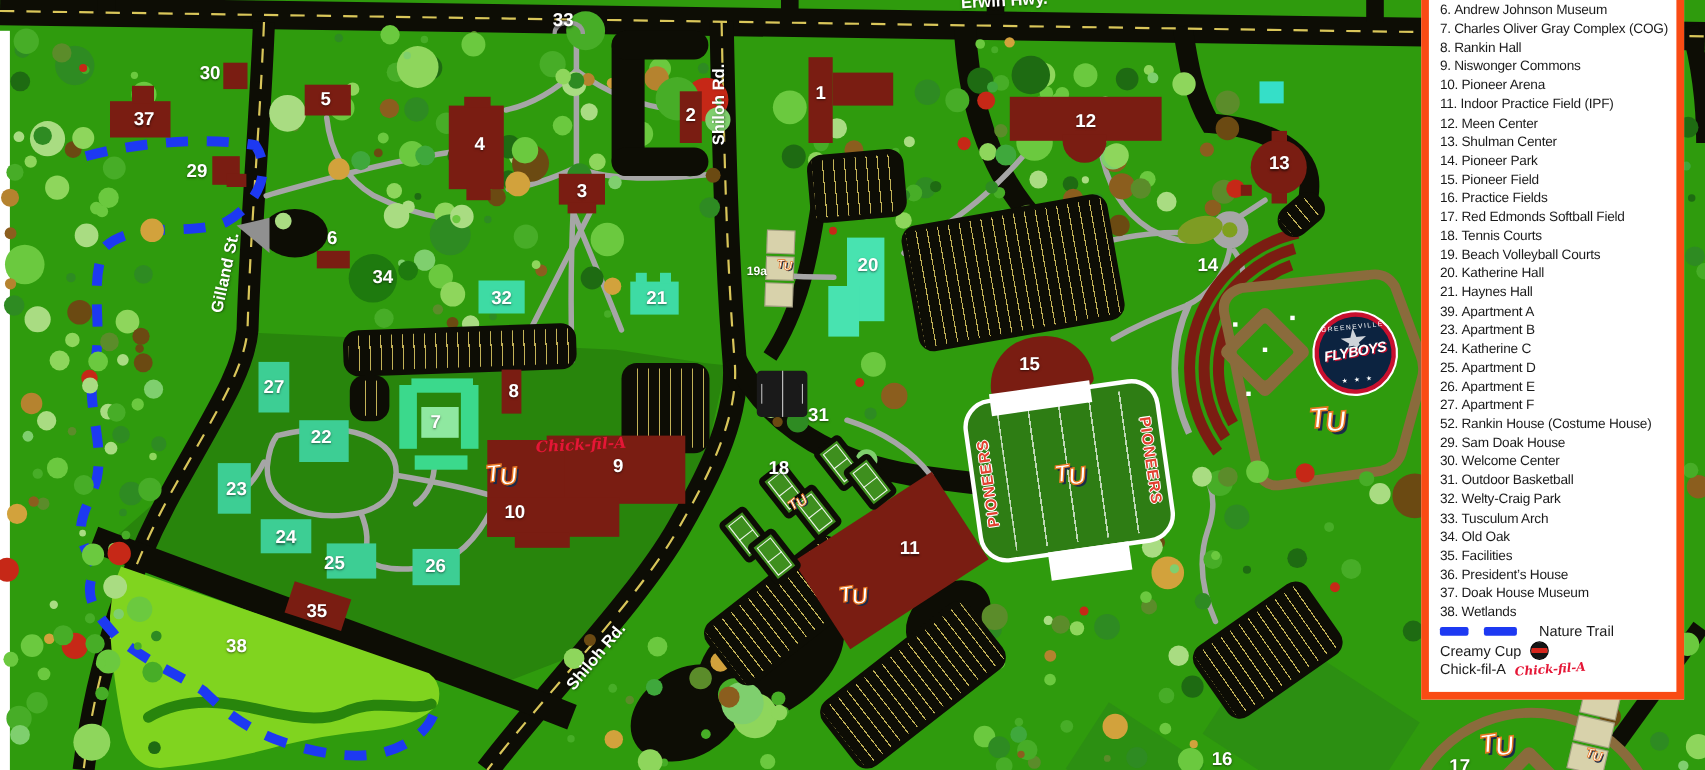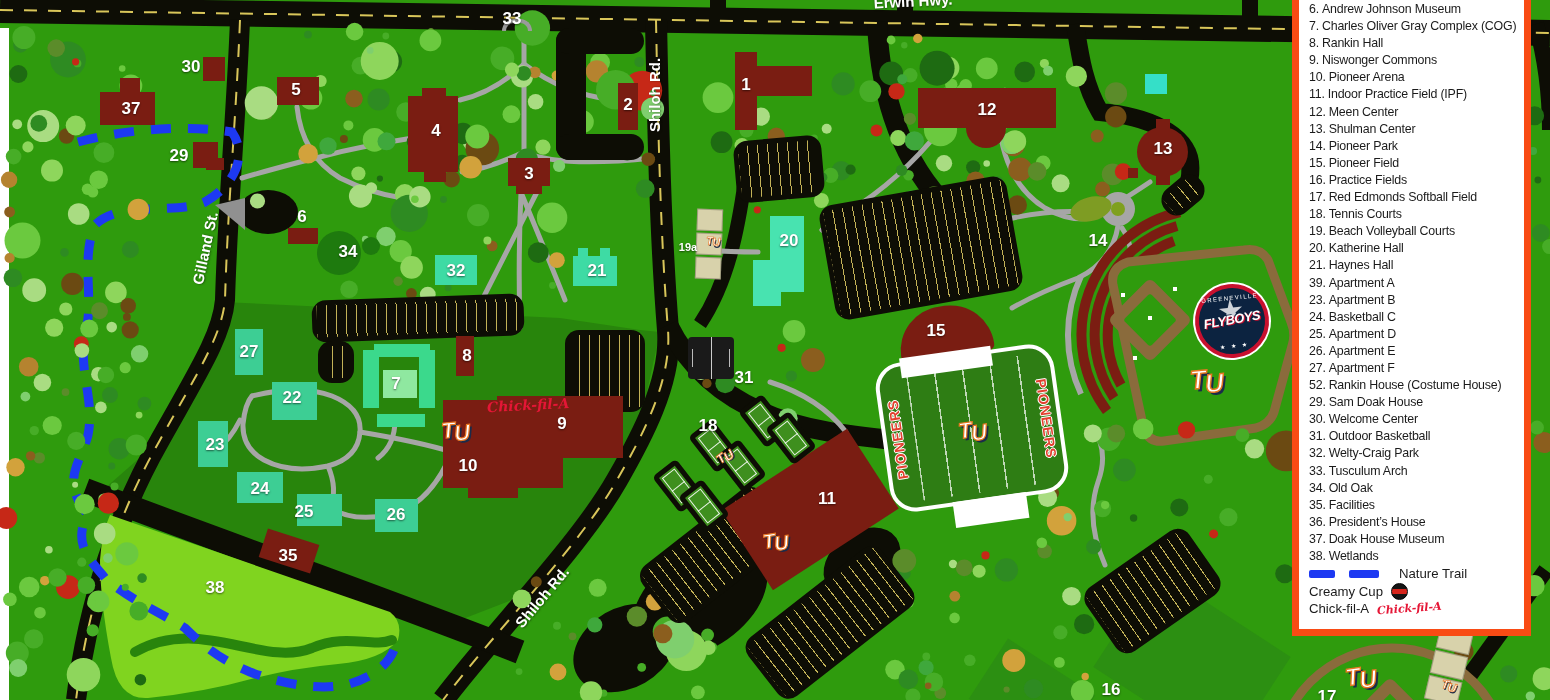--- a/index.html
+++ b/index.html
@@ -555,21 +555,21 @@
         <li><span class="ln">14.</span><span class="ll">Pioneer Park</span></li>
         <li><span class="ln">15.</span><span class="ll">Pioneer Field</span></li>
         <li><span class="ln">16.</span><span class="ll">Practice Fields</span></li>
         <li><span class="ln">17.</span><span class="ll">Red Edmonds Softball Field</span></li>
         <li><span class="ln">18.</span><span class="ll">Tennis Courts</span></li>
         <li><span class="ln">19.</span><span class="ll">Beach Volleyball Courts</span></li>
         <li><span class="ln">20.</span><span class="ll">Katherine Hall</span></li>
         <li><span class="ln">21.</span><span class="ll">Haynes Hall</span></li>
         <li><span class="ln">39.</span><span class="ll">Apartment A</span></li>
         <li><span class="ln">23.</span><span class="ll">Apartment B</span></li>
-        <li><span class="ln">24.</span><span class="ll">Basketball C</span></li>
+        <li><span class="ln">24.</span><span class="ll">Katherine C</span></li>
         <li><span class="ln">25.</span><span class="ll">Apartment D</span></li>
         <li><span class="ln">26.</span><span class="ll">Apartment E</span></li>
         <li><span class="ln">27.</span><span class="ll">Apartment F</span></li>
         <li><span class="ln">52.</span><span class="ll">Rankin House (Costume House)</span></li>
         <li><span class="ln">29.</span><span class="ll">Sam Doak House</span></li>
         <li><span class="ln">30.</span><span class="ll">Welcome Center</span></li>
         <li><span class="ln">31.</span><span class="ll">Outdoor Basketball</span></li>
         <li><span class="ln">32.</span><span class="ll">Welty-Craig Park</span></li>
         <li><span class="ln">33.</span><span class="ll">Tusculum Arch</span></li>
         <li><span class="ln">34.</span><span class="ll">Old Oak</span></li>

